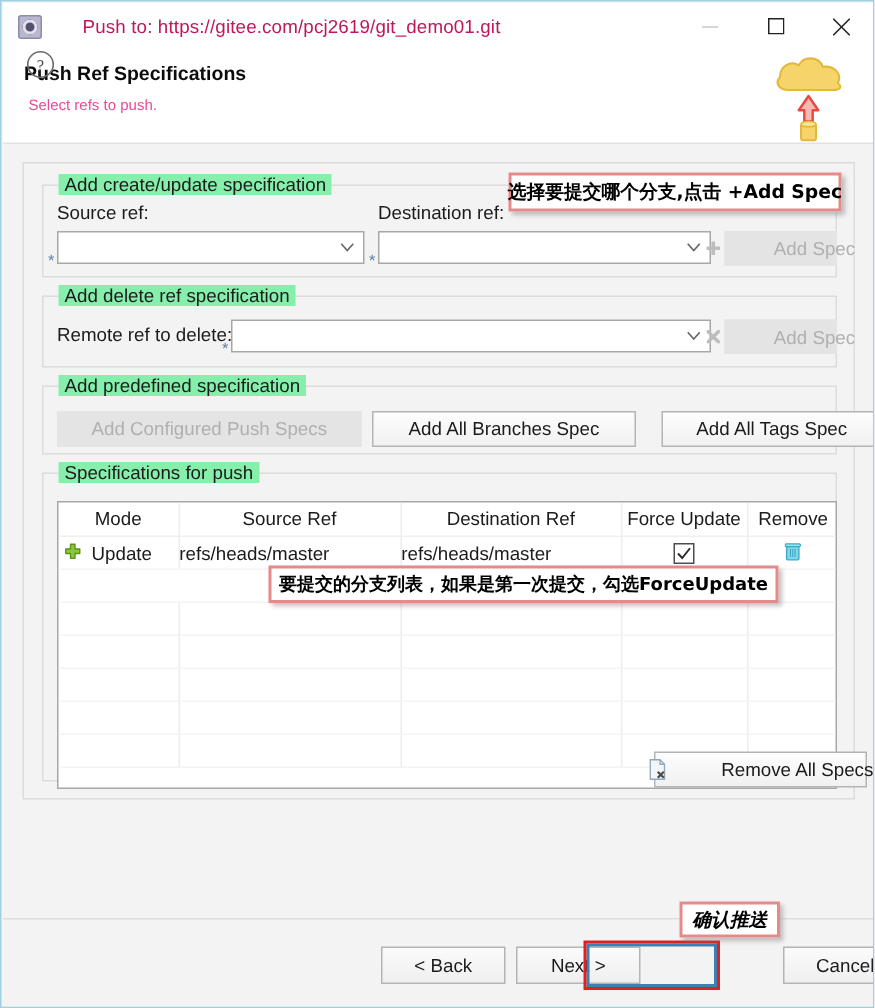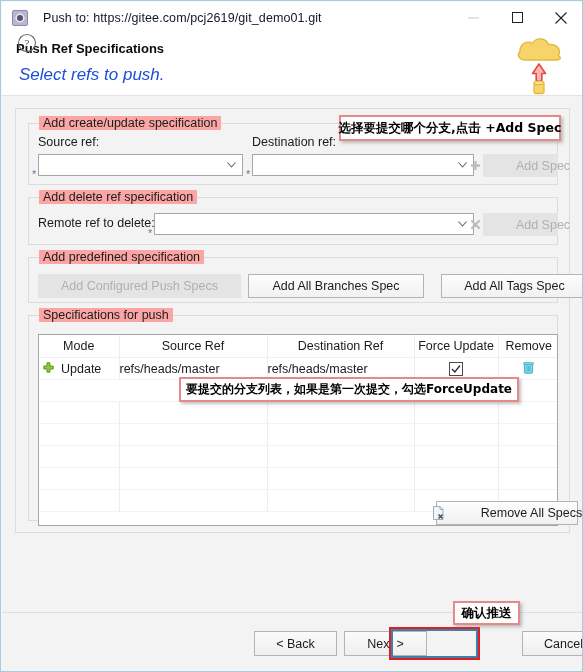--- a/index.html
+++ b/index.html
@@ -45,23 +45,23 @@
   }
   .title-icon .gearin {
     position: absolute;
     left: 3px; top: 3px;
     width: 10px; height: 10px;
     border-radius: 50%;
     background: #555070;
     box-shadow: inset 0 0 0 2px #e3e1ee;
   }
   .title-text {
-    margin-left: 15px;
+    margin-left: 27px;
     font-size: 12.5px;
-    color: #0f172a;
+    color: #be185d;
     white-space: nowrap;
     letter-spacing: 0.1px;
   }
   .win-controls {
     margin-left: auto;
     display: flex;
     height: 31px;
   }
   .win-btn {
     width: 44px; height: 31px;
@@ -82,23 +82,22 @@
   .header-title {
     position: absolute;
     left: 14px; top: 8px;
     font-size: 13px;
     font-weight: bold;
     color: #0c0c0c;
   }
   .header-sub {
     position: absolute;
     left: 17px; top: 32px;
-    font-size: 17px;
-    color: #1d4ed8;
-    font-style: italic;
+    font-size: 10px;
+    color: #ec4899;
   }
   .cloud-icon {
     position: absolute;
     right: 18px; top: 2px;
     width: 52px; height: 60px;
   }
 
   
   .body-area {
     position: absolute;
@@ -117,21 +116,21 @@
   }
 
   .group {
     position: absolute;
     box-sizing: border-box;
     border: 1px solid #dcdcdc;
   }
   .group-title {
     position: absolute;
     top: -8px; left: 10px;
-    background: #fca5a5;
+    background: #86efac;
     padding: 0 4px;
     font-size: 12.5px;
     color: #1b1b1b;
     white-space: nowrap;
   }
 
   .field-label {
     position: absolute;
     font-size: 12.5px;
     color: #1b1b1b;
@@ -515,21 +514,21 @@
   </div>
 
   <div class="annot" style="left:338px; top:114px; width:222px; height:26px; font-size:12.5px;">
     <span>选择要提交哪个分支,点击 +Add Spec</span>
   </div>
 
   <div class="annot" style="left:178px; top:376px; width:340px; height:25px; font-size:12px;">
     <span>要提交的分支列表，如果是第一次提交，勾选ForceUpdate</span>
   </div>
 
-  <div class="annot" style="left:452px; top:600px; width:67px; height:24px; font-size:12.5px;">
+  <div class="annot" style="left:452px; top:600px; width:67px; height:24px; font-size:12.5px;font-style:italic;">
     <span>确认推送</span>
   </div>
 
   <div class="footer"></div>
 
   <div class="help-icon">
     <svg width="20" height="20" viewBox="0 0 20 20">
       <circle cx="10" cy="10" r="8.5" fill="none" stroke="#6b6b6b" stroke-width="1.1"></circle>
       <text x="10" y="14.2" font-size="11" fill="#4a4a4a" text-anchor="middle" font-family="Liberation Serif, serif">?</text>
     </svg>

